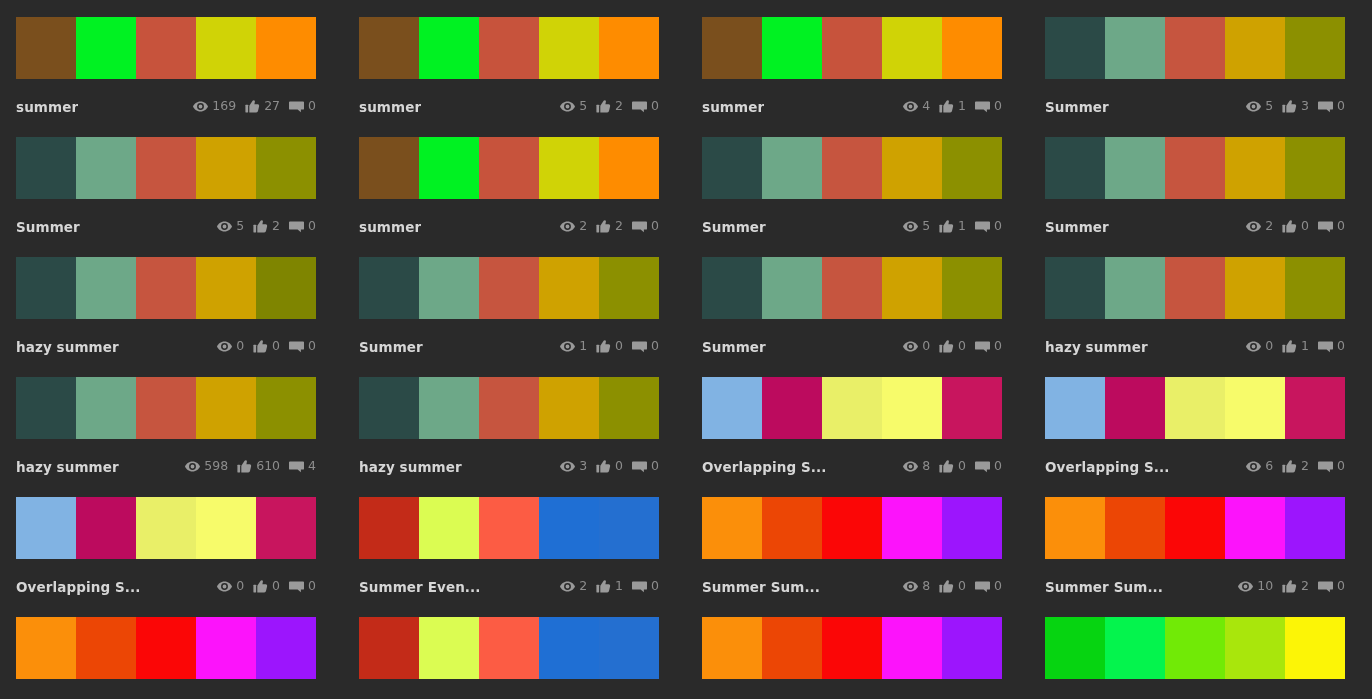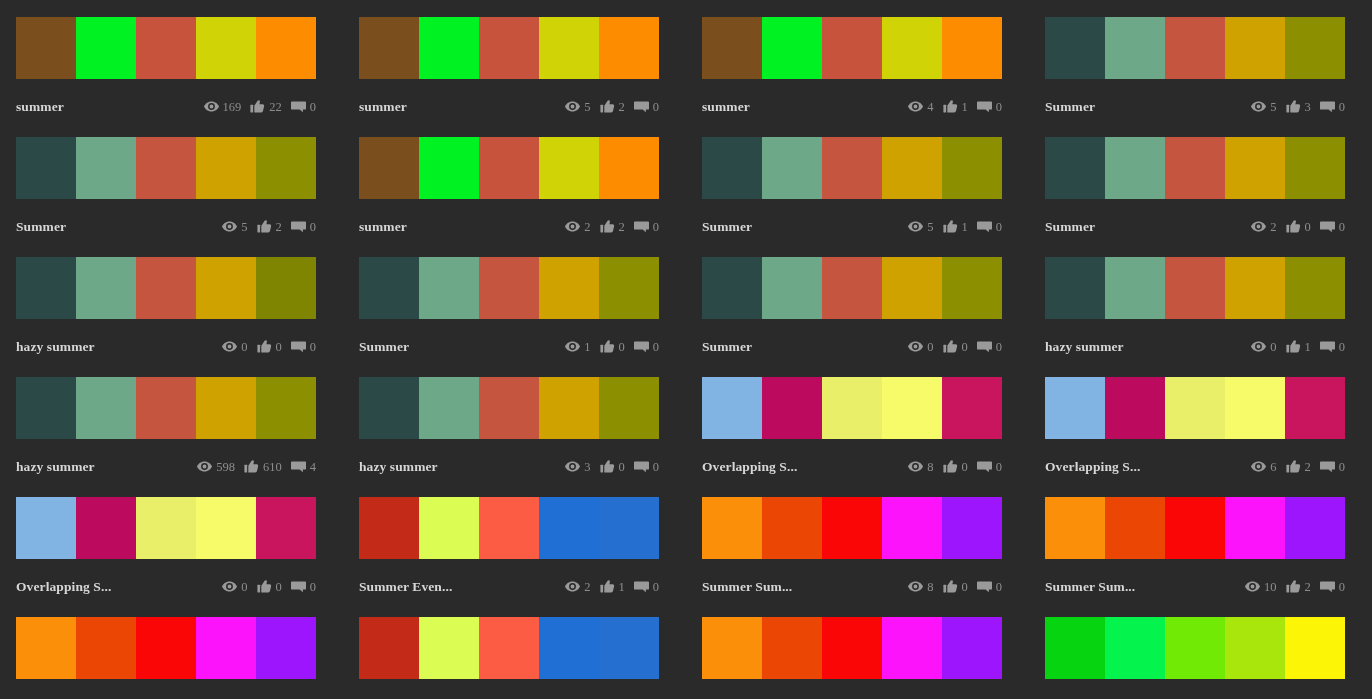--- a/index.html
+++ b/index.html
@@ -49,21 +49,20 @@
     height: 62px;
   }
 
   .meta {
     display: flex;
     align-items: center;
     justify-content: space-between;
     width: 300px;
     height: 32px;
     padding-top: 23px;
-    font-family: Liberation Serif, serif;
   }
 
   .title {
     font-size: 13.5px;
     font-weight: bold;
     color: #d6d6d6;
     letter-spacing: 0.1px;
     white-space: nowrap;
     overflow: hidden;
     text-overflow: ellipsis;
@@ -72,21 +71,21 @@
 
   .stats {
     display: flex;
     align-items: center;
     gap: 9px;
     flex: 0 0 auto;
   }
 
   .stat {
     display: flex;
-    align-items: flex-end;
+    align-items: flex-start;
     gap: 4px;
   }
 
   .stat .ico {
     display: inline-flex;
     align-items: center;
     justify-content: center;
     width: 15px;
     height: 13px;
     color: #9a9a9a;
@@ -124,21 +123,21 @@
               </span>
               <span class="num">169</span>
             </div>
             <div class="stat">
               <span class="ico">
                 <svg viewBox="0 0 24 22" width="15" height="13" aria-hidden="true">
                   <rect x="0" y="8" width="4.6" height="13" rx="0.8"></rect>
                   <path d="M6.6 9.6 12.2 1.4c.6-.9 1.5-1.4 2.4-1.1 1.1.3 1.7 1.3 1.5 2.4l-.9 4.6h5.5c1.7 0 2.9 1.5 2.5 3.1l-1.9 8.2A3 3 0 0 1 18.4 21H6.6z"></path>
                 </svg>
               </span>
-              <span class="num">22</span>
+              <span class="num">27</span>
             </div>
             <div class="stat">
               <span class="ico">
                 <svg viewBox="0 0 24 18" width="15" height="12" aria-hidden="true">
                   <path d="M1.4 0h21.2c.8 0 1.4.6 1.4 1.4v10.2c0 .8-.6 1.4-1.4 1.4H19v4.2l-5.2-4.2H1.4A1.4 1.4 0 0 1 0 11.6V1.4C0 .6.6 0 1.4 0z"></path>
                 </svg>
               </span>
               <span class="num">0</span>
             </div>
           </div>

